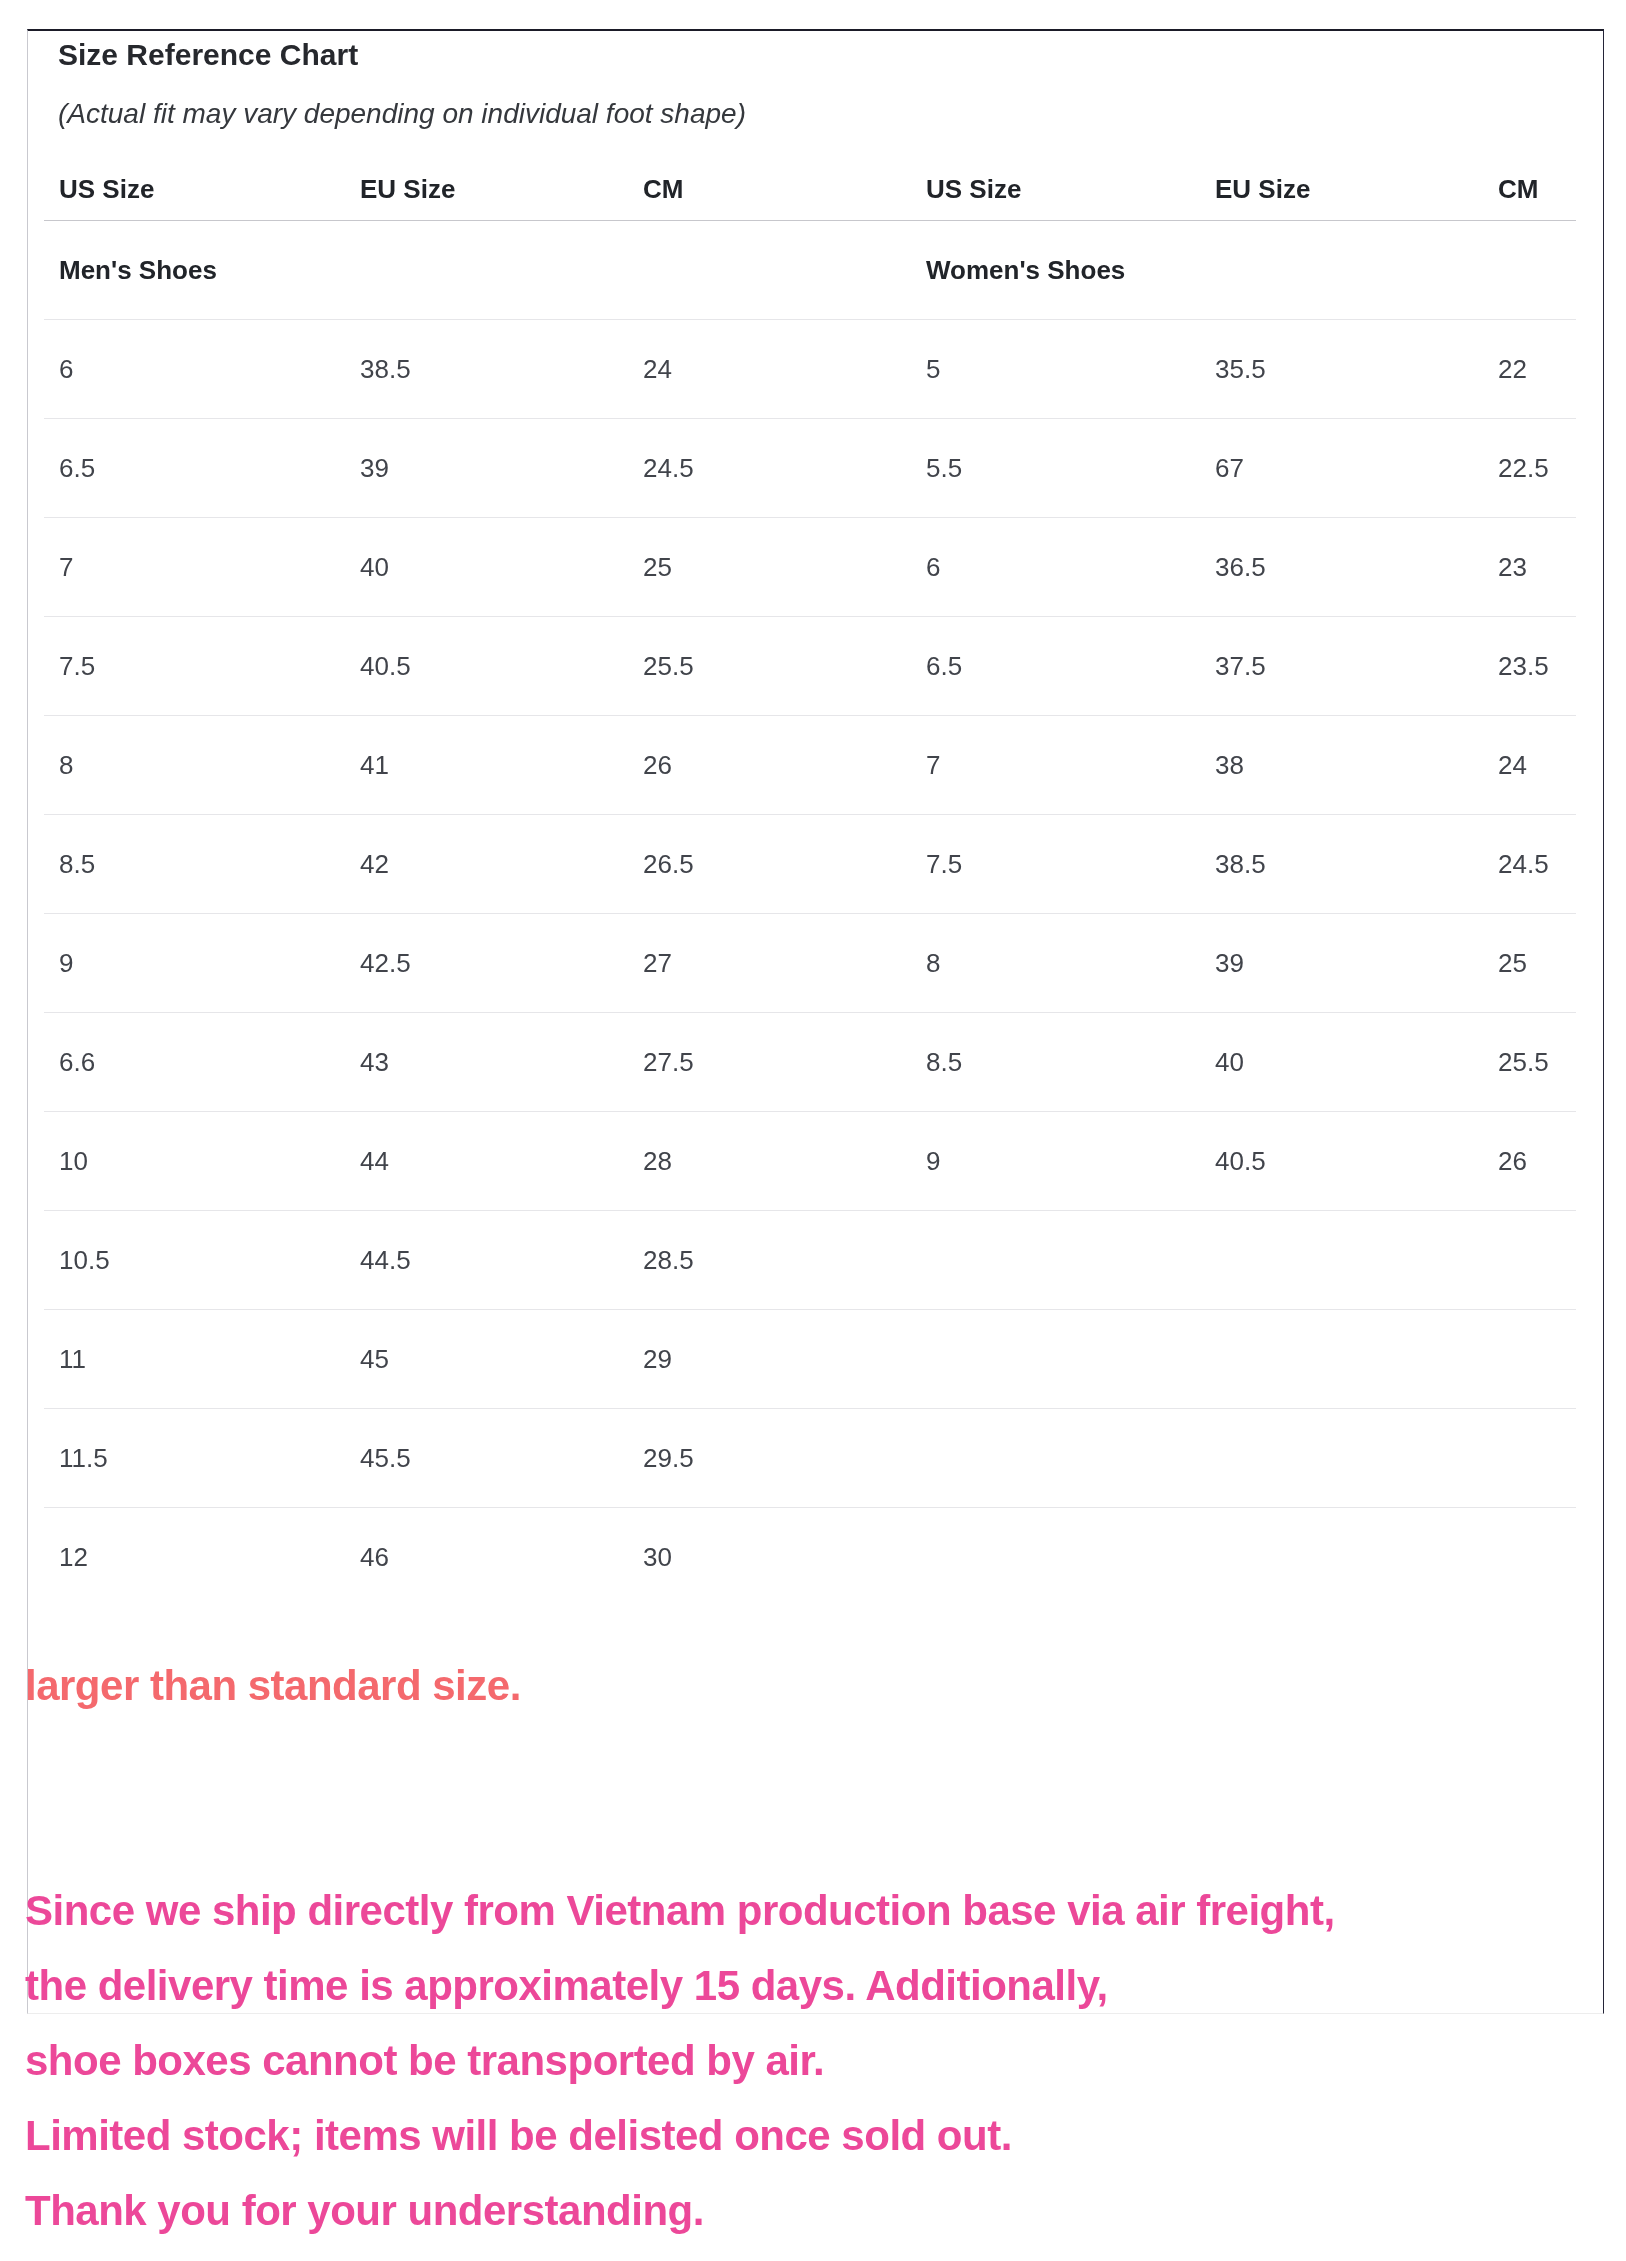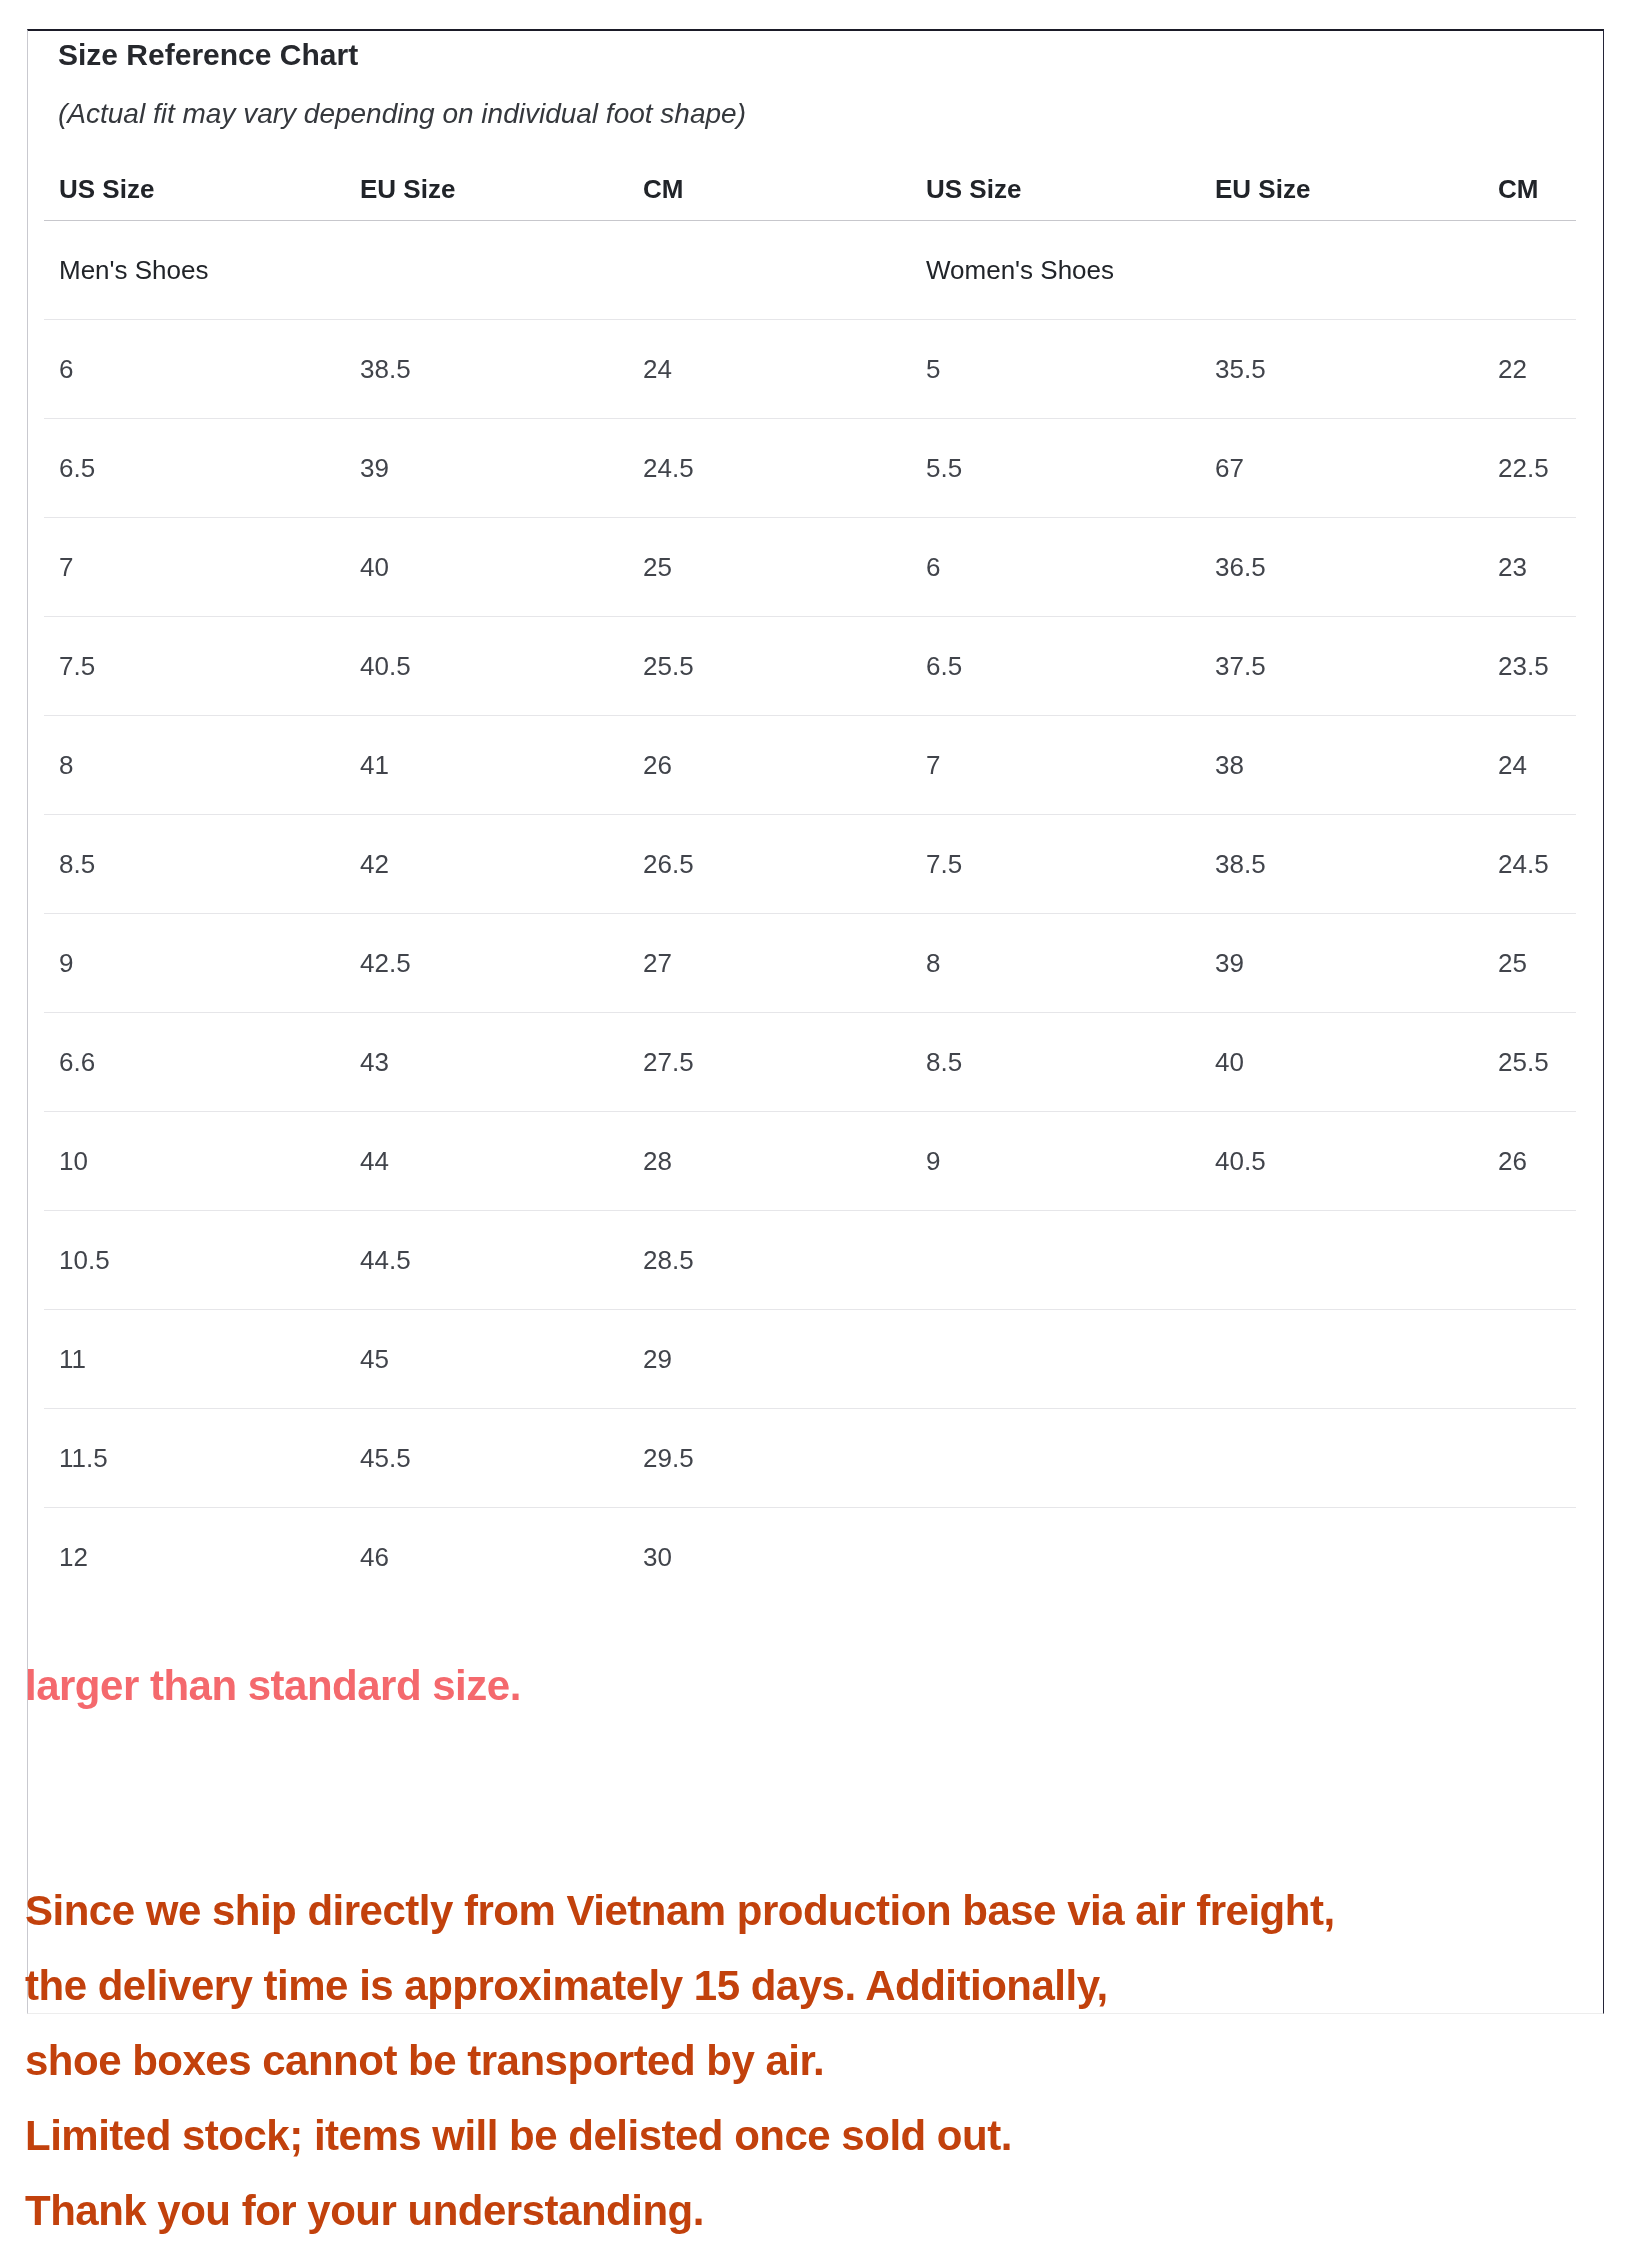--- a/index.html
+++ b/index.html
@@ -70,21 +70,21 @@
 
   tr.header-row   { height: 63px; }
   tr.header-row th {
     font-weight: bold;
     color: #212429;
     border-bottom: 0.9px solid #c7c7cc;
   }
 
   tr.section-row  { height: 99px; }
   tr.section-row td {
-    font-weight: normal;
+    font-weight: bold;
     color: #212429;
     border-bottom: 0.9px solid #e6e6e9;
   }
 
   tbody.data-rows tr { height: 99px; }
   tbody.data-rows td {
     color: #41444b;
     border-bottom: 0.9px solid #e6e6e9;
   }
   tbody.data-rows tr:last-child td { border-bottom: none; }
@@ -242,20 +242,20 @@
           <td></td>
         </tr>
       </tbody>
   </table>
 </div>
 
 <div class="note-block note-block-1" style="color: rgb(244, 105, 109);">
   <div class="note-line">larger than standard size.</div>
 </div>
 
-<div class="note-block note-block-2" style="color: #c2410c;">
+<div class="note-block note-block-2" style="color: #ec4899;">
   <div class="note-line">Since we ship directly from Vietnam production base via air freight,</div>
   <div class="note-line">the delivery time is approximately 15 days. Additionally,</div>
   <div class="note-line">shoe boxes cannot be transported by air.</div>
   <div class="note-line">Limited stock; items will be delisted once sold out.</div>
   <div class="note-line">Thank you for your understanding.</div>
 </div>
 
 
 </body></html>

